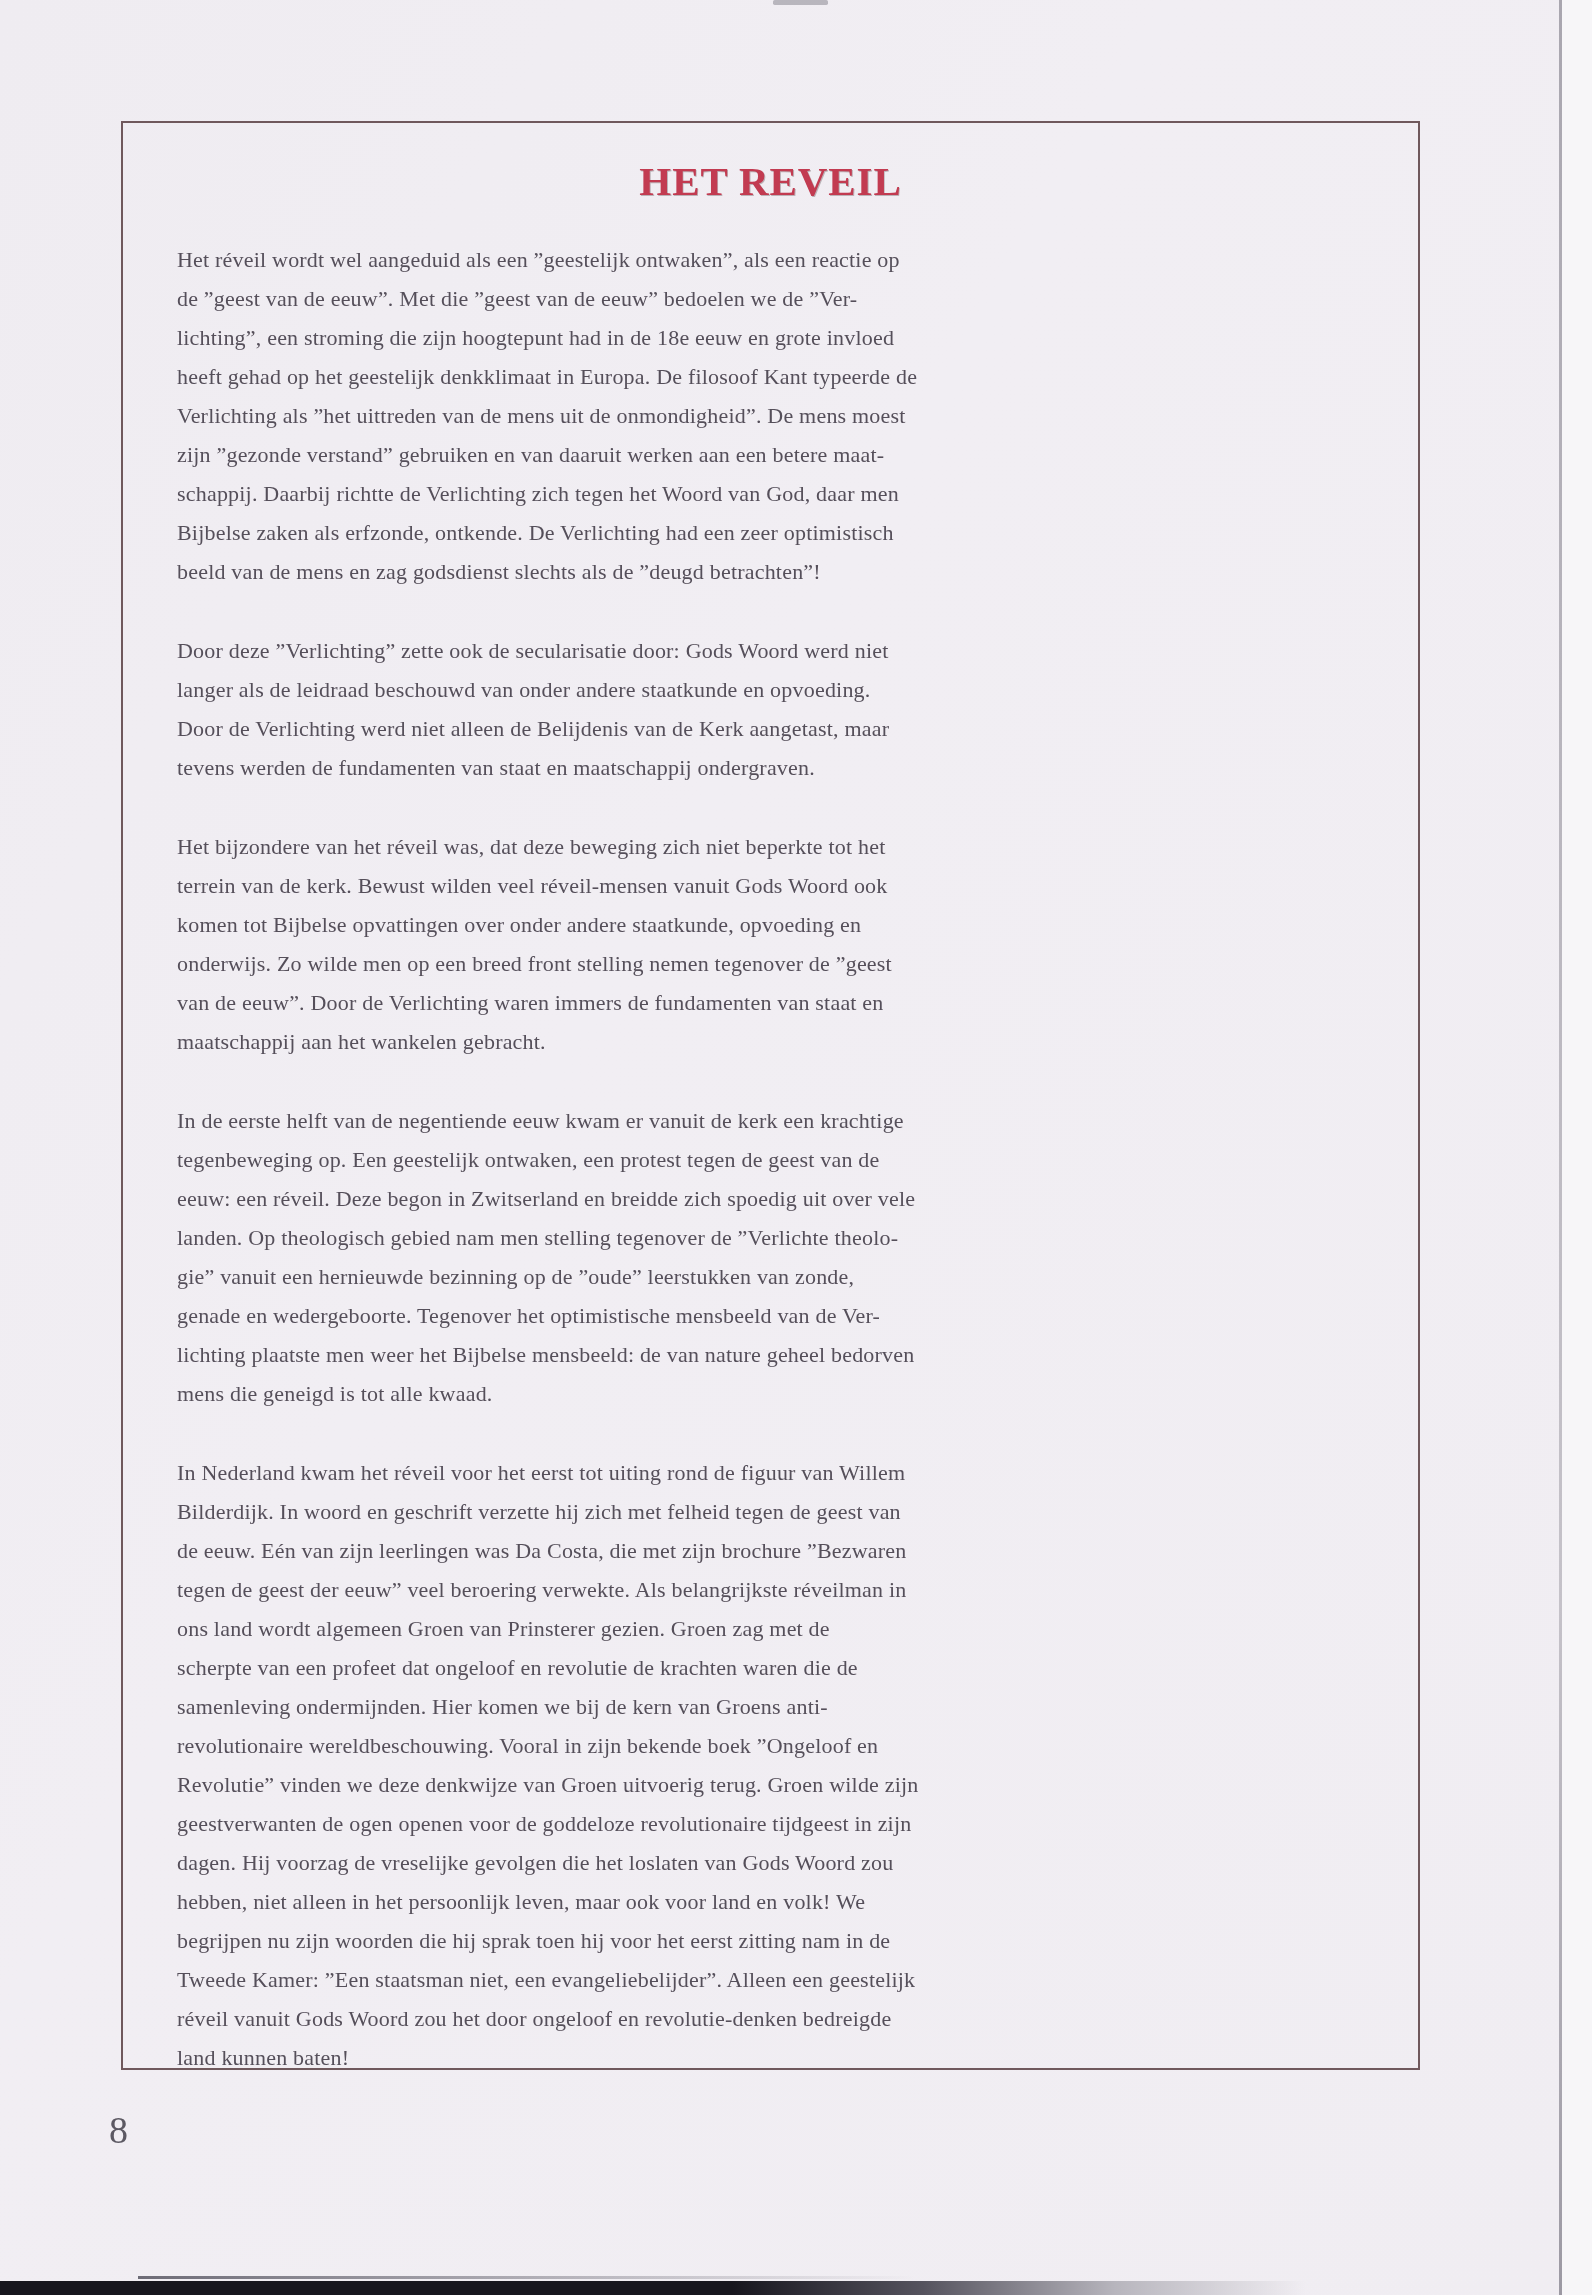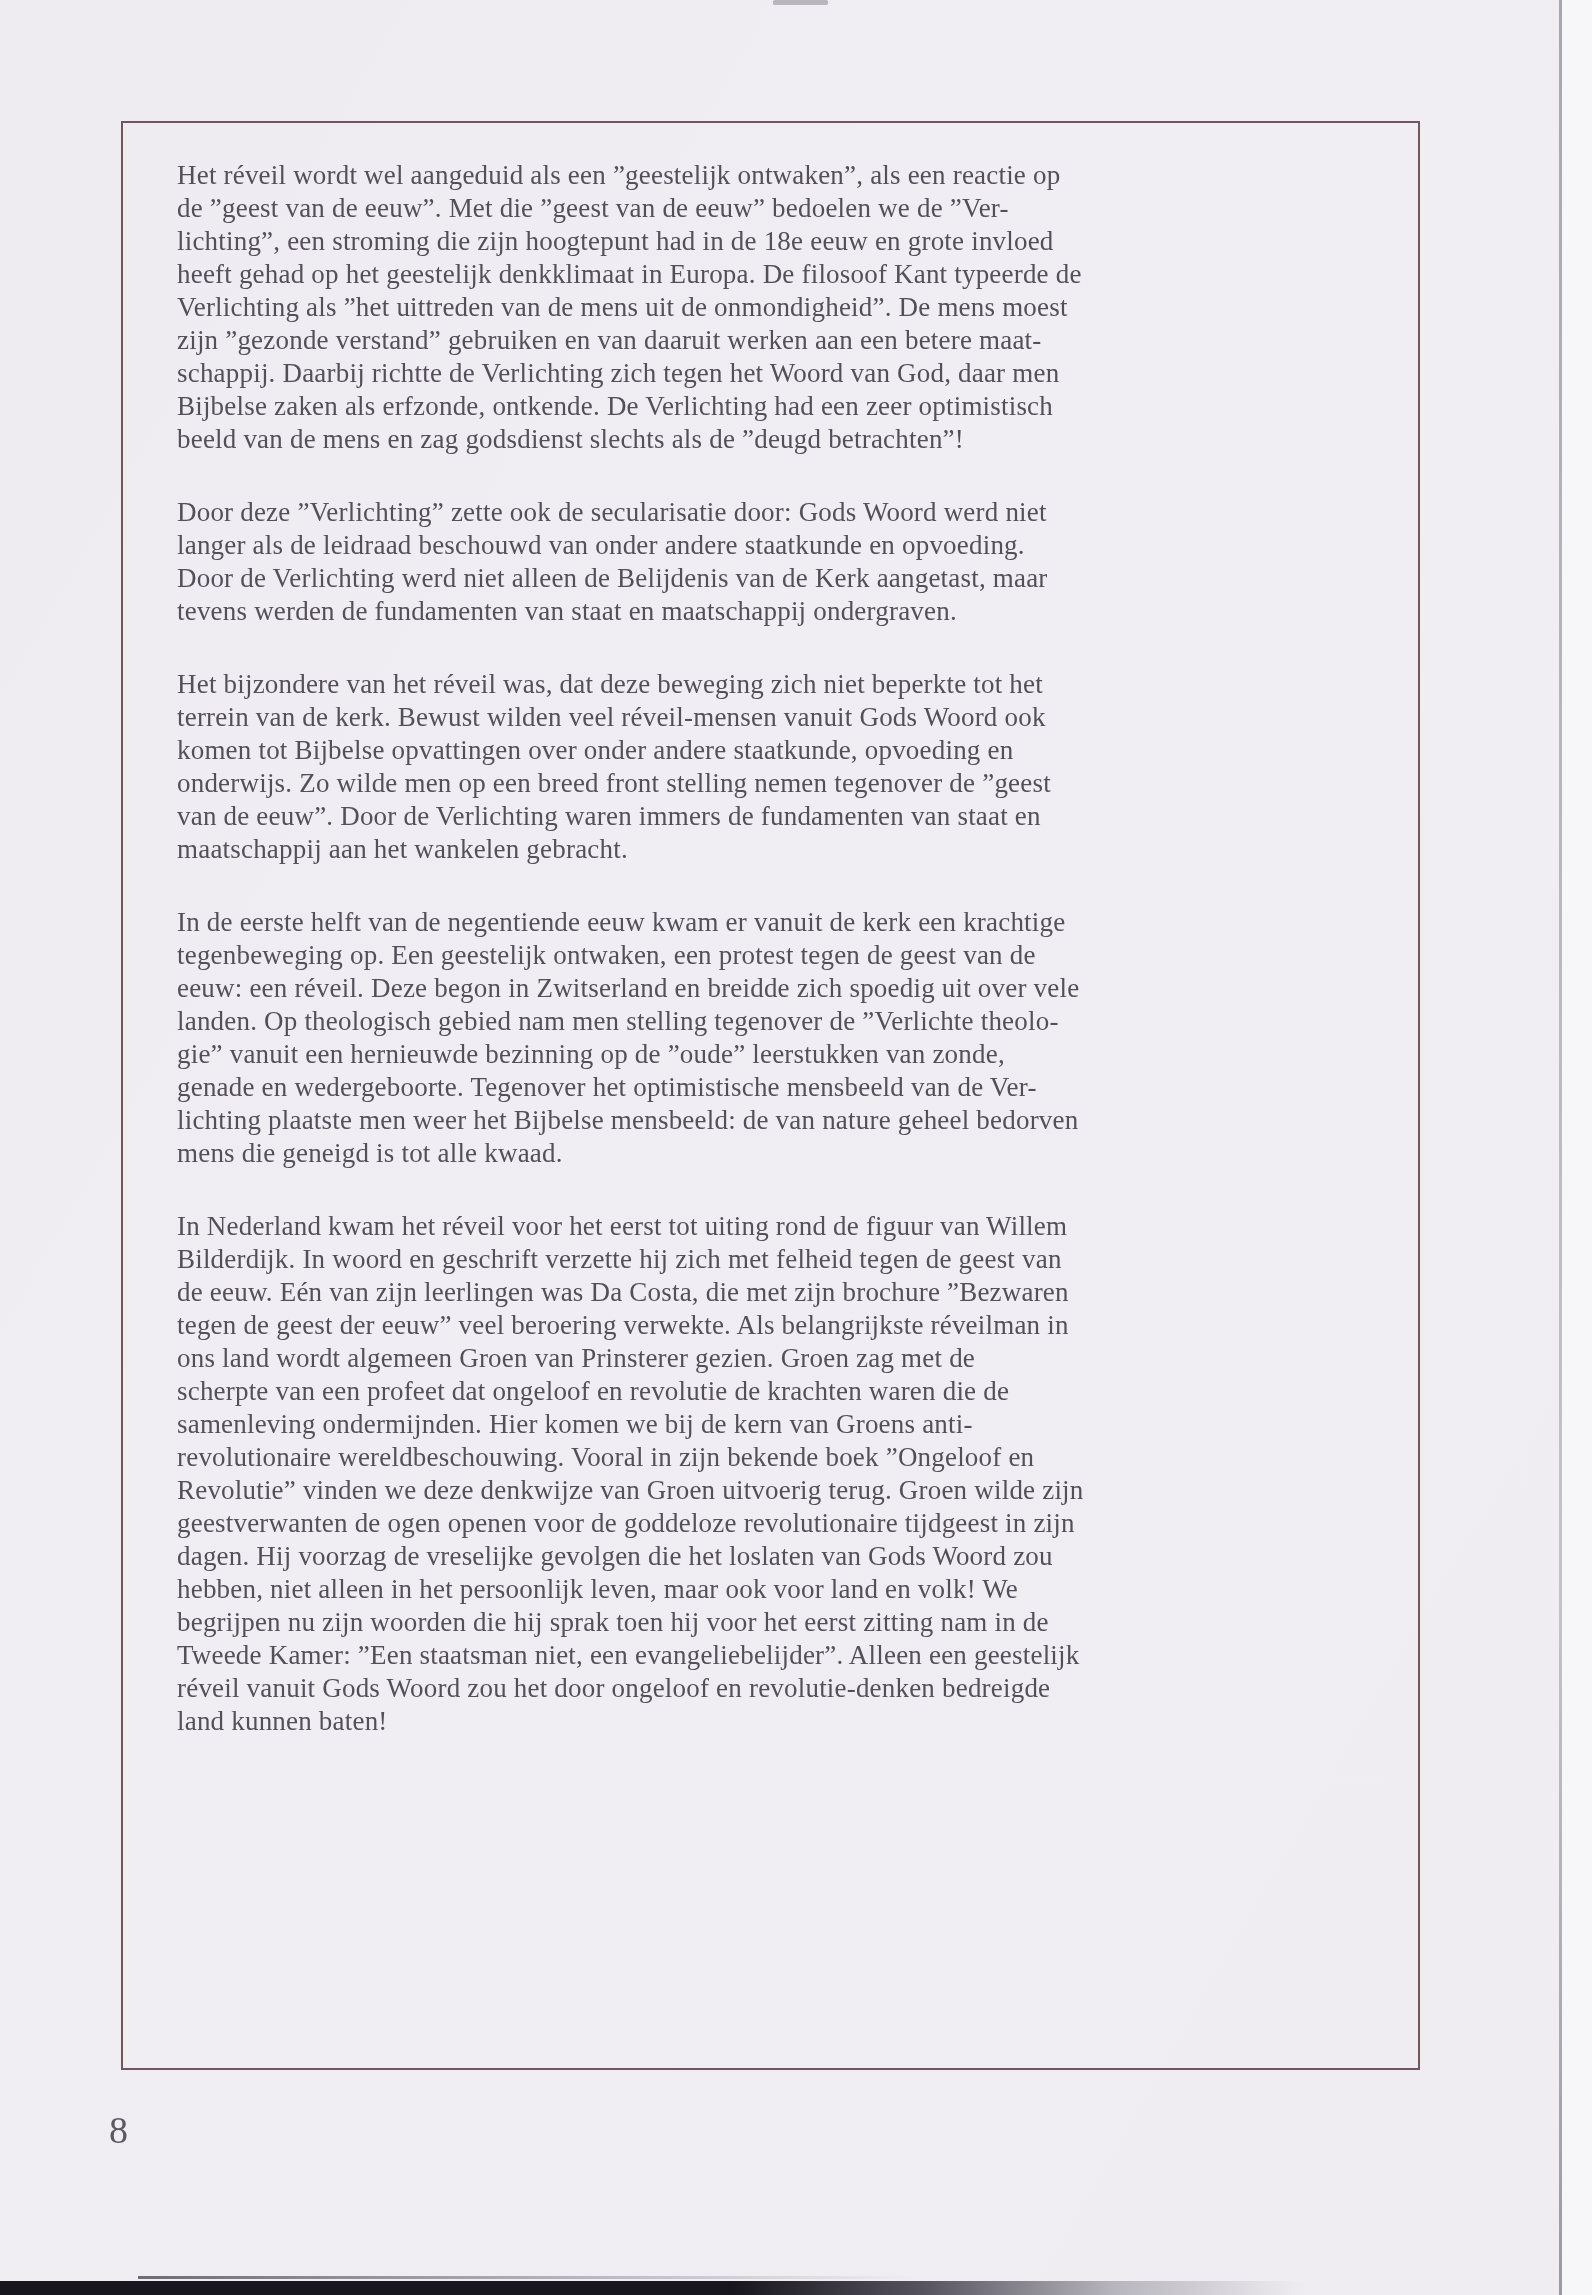--- a/index.html
+++ b/index.html
@@ -86,22 +86,22 @@
     letter-spacing: 0.9px;
     color: var(--title_red);
     text-shadow: 0.9px 0.9px 0 rgba(90,70,75,.35);
   }
   .body {
     margin-top: 36px;
     padding: 0 41px 0 54px;
   }
   .para {
     white-space: pre-line;
-    font-size: 27px;
-    line-height: 33px;
+    font-size: 22px;
+    line-height: 39px;
     color: var(--body_text);
     letter-spacing: 0.2px;
   }
   .para + .para { margin-top: 40px; }
   .page-number {
     position: absolute;
     left: 109px; top: 2109px;
     font-size: 38px;
     line-height: 43px;
     color: var(--page_num);
@@ -109,20 +109,21 @@
 </style>
 </head>
 <body>
 
 <div class="scan">
   <div class="top-mark"></div>
   <div class="right-strip"></div>
   <div class="page-edge"></div>
 
   <div class="frame">
+    <h1 class="title">HET REVEIL</h1>
     <div class="body">
       <p class="para">Het réveil wordt wel aangeduid als een ”geestelijk ontwaken”, als een reactie op
 de ”geest van de eeuw”. Met die ”geest van de eeuw” bedoelen we de ”Ver-
 lichting”, een stroming die zijn hoogtepunt had in de 18e eeuw en grote invloed
 heeft gehad op het geestelijk denkklimaat in Europa. De filosoof Kant typeerde de
 Verlichting als ”het uittreden van de mens uit de onmondigheid”. De mens moest
 zijn ”gezonde verstand” gebruiken en van daaruit werken aan een betere maat-
 schappij. Daarbij richtte de Verlichting zich tegen het Woord van God, daar men
 Bijbelse zaken als erfzonde, ontkende. De Verlichting had een zeer optimistisch
 beeld van de mens en zag godsdienst slechts als de ”deugd betrachten”!</p>

